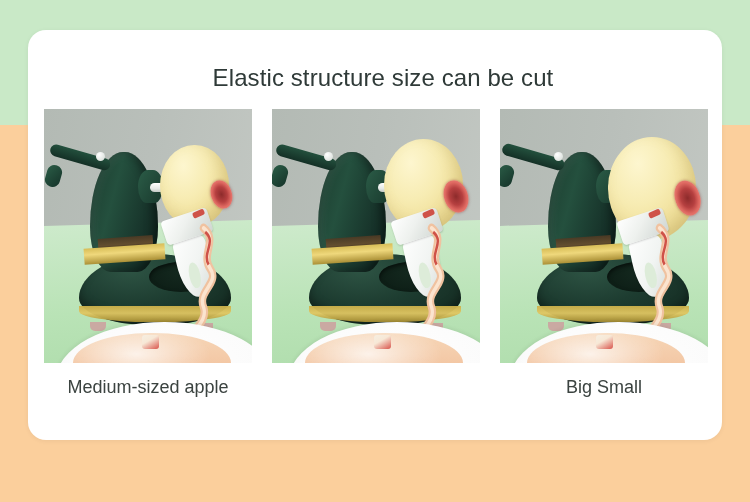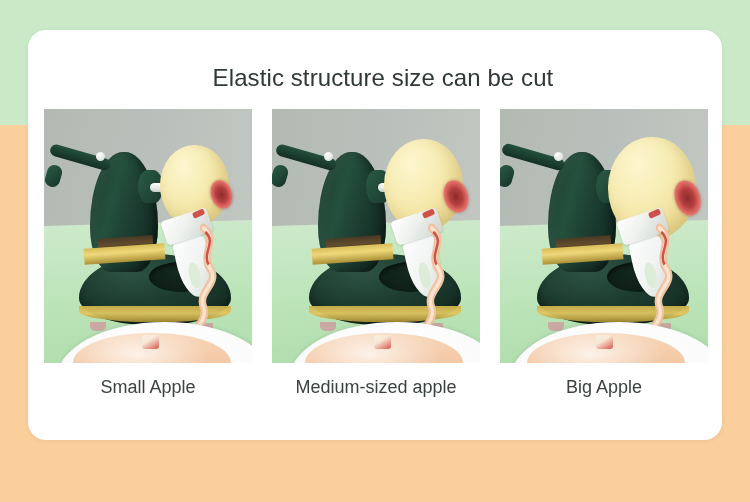--- a/index.html
+++ b/index.html
@@ -491,19 +491,18 @@
 
           <div class="plate"></div>
           <div class="peel-pile"></div>
           <div class="peel-chunk"></div>
         </div>
       </div>
 
     </div>
 
     <div class="captions">
-      <div class="caption">Small Apple</div>
       <div class="caption">Medium-sized apple</div>
-      <div class="caption">Big Apple</div>
+      <div class="caption">Big Small</div>
     </div>
 
   </div>
 </div>
 
 </body></html>

